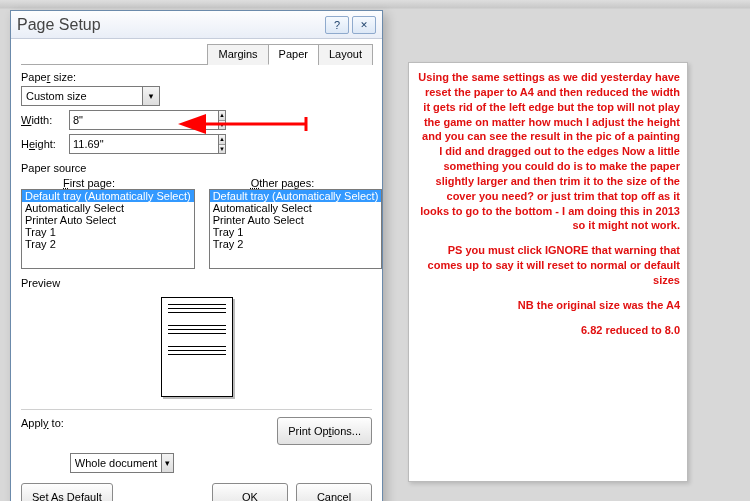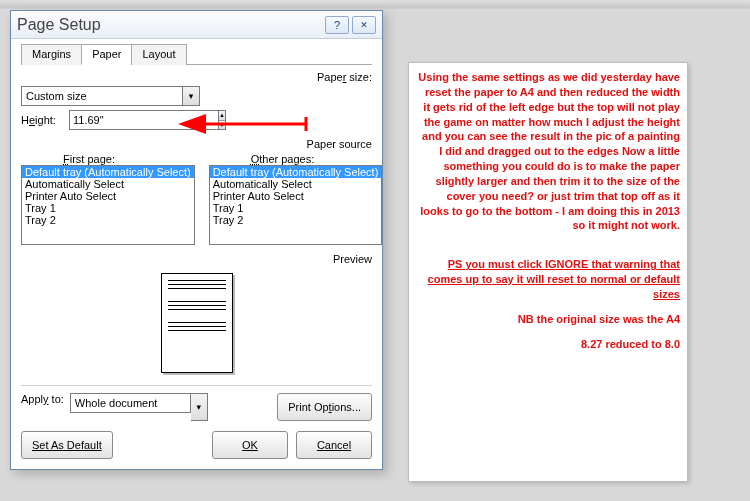--- a/index.html
+++ b/index.html
@@ -21,21 +21,21 @@
     background: #fff;
     border: 1px solid #bbb;
     box-shadow: 2px 2px 4px rgba(0,0,0,0.15);
     padding: 7px 7px;
     color: #e11010;
     font-weight: bold;
     font-size: 11px;
     line-height: 1.35;
     text-align: right;
   }
-  .doc-panel .ps { text-decoration: underline; margin-top: 24px; }
+  .doc-panel .ps { margin-top: 10px; }
   .doc-panel .nb { color: #e11010; font-weight: bold; margin-top: 10px; padding-left: 18px;}
   
   .dialog {
     position: absolute;
     left: 10px; top: 10px;
     width: 373px;
     background: #fff;
     border: 1px solid #6b8aab;
     box-shadow: 4px 4px 10px rgba(0,0,0,0.2);
   }
@@ -54,44 +54,44 @@
     background: linear-gradient(#f5f9fe,#dde8f6);
     margin-left: 3px;
     border-radius: 2px;
     display:flex; align-items:center; justify-content:center;
     font-size: 11px; color:#22456e;
   }
   .titlebtn.close::before { content:"✕"; font-size:9px; }
   .titlebtn.help::before { content:"?"; }
   .dlgbody { padding: 4px 10px 10px 10px; }
   
-  .tabs { display:flex; border-bottom:1px solid #a9a9a9; margin-bottom:6px;}
+  .tabs { display:flex; border-bottom:1px solid #a9a9a9; margin-bottom:6px;justify-content:flex-end;}
   .tab {
     padding: 3px 10px 4px 10px;
     border:1px solid #a9a9a9;
     border-bottom:none;
     background:#f3f3f3;
     margin-right:-1px;
     position:relative; top:1px;
     font-size:11px;
   }
   .tab.active { background:#fff; border-bottom:1px solid #fff; }
   .label { color:#000;padding-left:42px; }
   .underline-letter { text-decoration: underline; }
   
-  .section-label { margin: 3px 0 3px 0; text-align: right; }
+  .section-label { margin: 3px 0 3px 0; }
   select, input[type=text] {
     font: inherit;
     border:1px solid #7a7a7a;
     background:#fff;
     height:20px;
     padding: 1px 3px;
   }
   .combo {
-    display:flex; width:179px;
+    display:flex; width:139px;
   }
   .combo select { flex:1; appearance:none; padding-left:4px;}
   .combo .cbtn {
     width:17px; border:1px solid #7a7a7a; border-left:none;
     background:linear-gradient(#f4f4f4,#ddd);
     display:flex;align-items:center;justify-content:center;
   }
   .cbtn::after{content:"▾"; font-size:9px;}
   .row { display:flex; align-items:center; margin:4px 0;}
   .row .fl { width:48px; }
@@ -128,21 +128,21 @@
     background:#fff;
     box-shadow: 2px 2px 0 #bbb;
     padding:6px 6px;
     display:flex; flex-direction:column; gap:3px;
   }
   .page-preview .ln{ border-top:1px solid #000; height:0;}
   .page-preview .gap{ height:6px;}
   .hr { border-top:1px solid #d0d0d0; margin:7px 0;}
   
   .applyrow{ display:flex; }
-  .applyrow .combo{ width:138px; margin-left:6px;}
+  .applyrow .combo{ width:104px; margin-left:6px;margin-top:36px;}
   .printopts{ margin-left:auto;}
   button.osbtn{
     font:inherit;
     height:28px; min-width:76px;
     border:1px solid #8a8a8a;
     background:linear-gradient(#fefefe,#e2e2e2);
     border-radius:3px;
     padding:0 10px;
   }
   .btnrow{ display:flex; gap:8px; margin-top:10px; align-items:center;text-decoration:underline;}
@@ -156,21 +156,21 @@
   }
   .dotted{ text-decoration-style: dotted;}
 </style>
 </head>
 <body>
 
 <div class="doc-panel">
   <div>Using the same settings as we did yesterday have reset the paper to A4 and then reduced the width it gets rid of the left edge but the top will not play the game on matter how much I adjust the height and you can see the result in the pic of a painting I did and dragged out to the edges Now a little something you could do is to make the paper slightly larger and then trim it to the size  of the cover you need? or just trim that top off as it looks to go to the bottom - I am doing this in 2013 so it might not work.</div>
   <div class="ps">PS you must click IGNORE  that warning that comes up to say it will reset to normal or default sizes</div>
   <div class="nb">NB the original size was the A4</div>
-  <div class="nb" style="padding-left:28px">8.27 reduced to 8.0</div>
+  <div class="nb" style="padding-left:28px">6.82 reduced to 8.0</div>
 </div>
 
 <div class="dialog">
   <div class="titlebar">
     <span class="title">Page Setup</span>
     <div class="titlebtn help"></div>
     <div class="titlebtn close"></div>
   </div>
   <div class="dlgbody">
     <div class="tabs">
@@ -179,20 +179,30 @@
       <div class="tab"><span>Layout</span></div>
     </div>
 
     <div class="section-label">Pape<span class="underline-letter">r</span> size:</div>
     <div class="combo">
       <select><option>Custom size</option></select>
       <div class="cbtn"></div>
     </div>
 
     <div class="row">
+      <span class="fl"><span class="underline-letter">W</span>idth:</span>
+      <div class="spin">
+        <input type="text" value="8&quot;" style="">
+        <div class="spinner">
+            <div>▲</div>
+            <div>▼</div>
+          </div>
+      </div>
+    </div>
+    <div class="row">
       <span class="fl">H<span class="underline-letter">e</span>ight:</span>
       <div class="spin">
         <input type="text" value="11.69&quot;" style="">
         <div class="spinner">
             <div>▲</div>
             <div>▼</div>
           </div>
       </div>
     </div>
 

